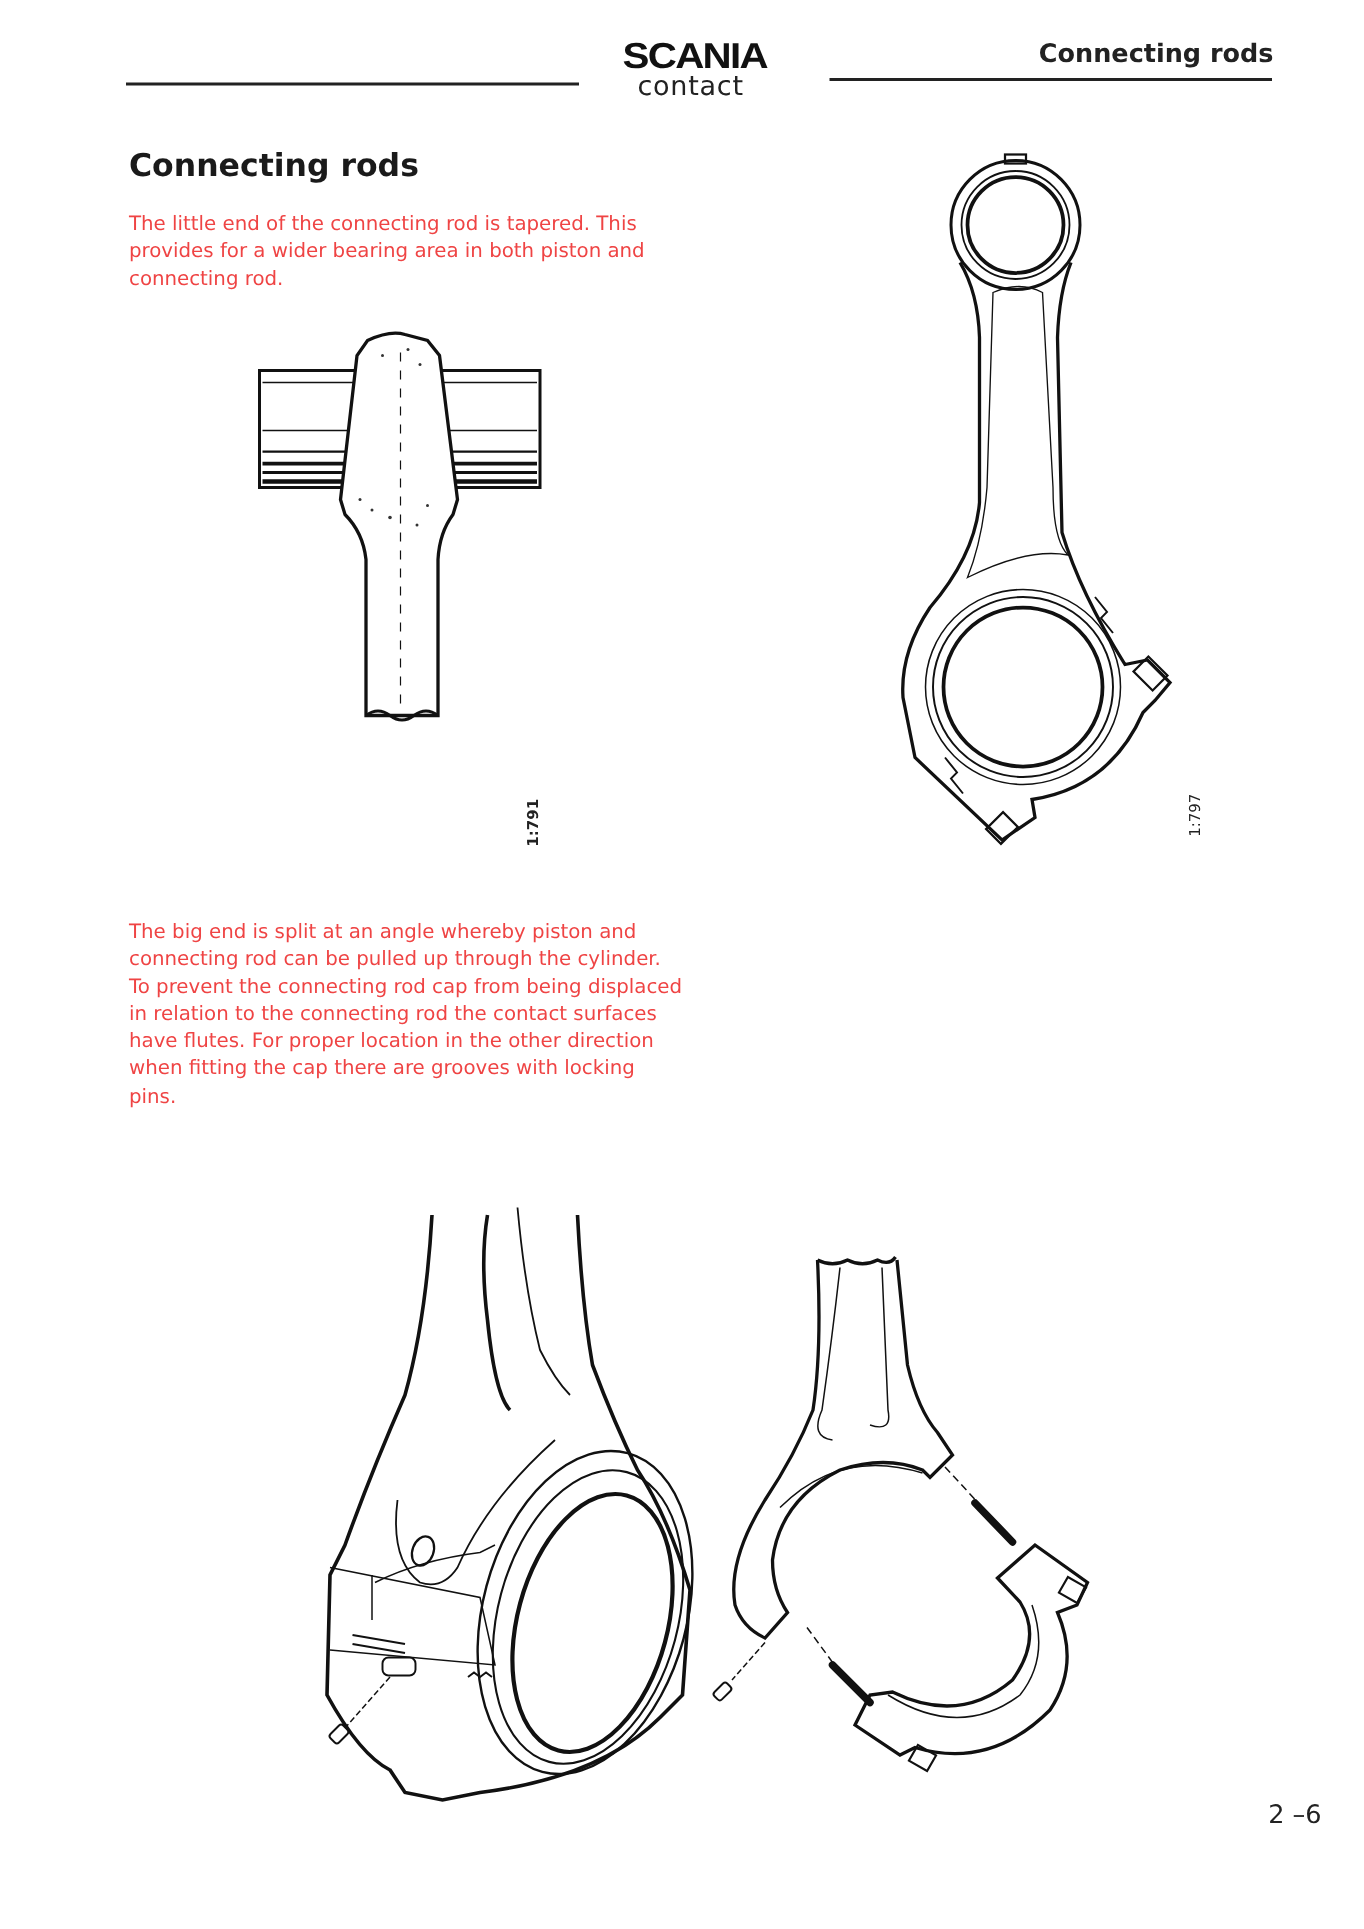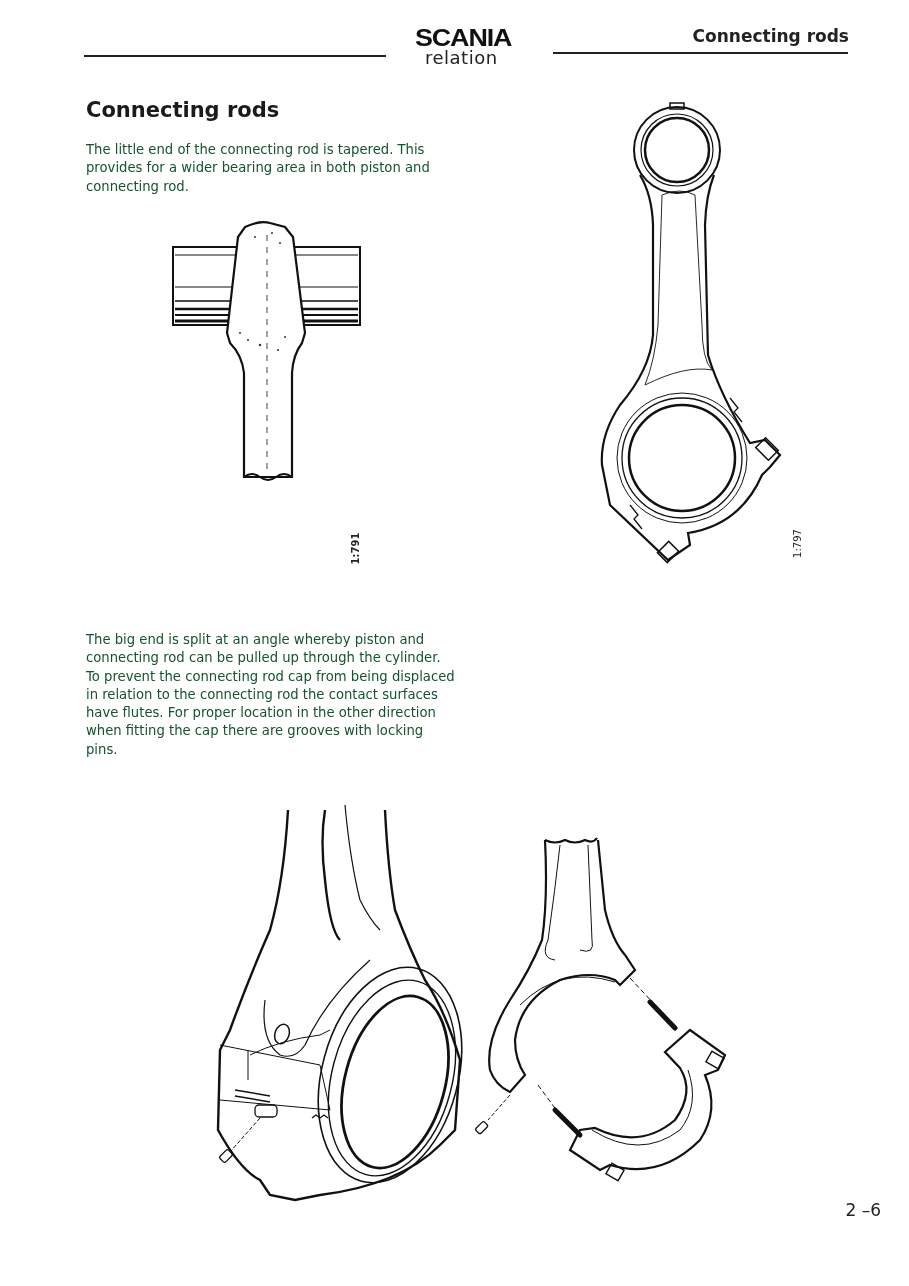--- a/index.html
+++ b/index.html
@@ -5,34 +5,34 @@
     html, body { margin: 0; padding: 0; background: #ffffff; }
     body { width: 909px; height: 1286px; position: relative; overflow: hidden;
            font-family: "DejaVu Sans", sans-serif; color: #111; }
     .rule { position: absolute; height: 1.5px; background: #222; }
     .logo-word { position: absolute; left: 415px; top: 24px; font-family: "Liberation Sans", sans-serif;
                  font-weight: 900; font-size: 24px; letter-spacing: -1px; transform: scaleX(1.12);
                  transform-origin: left top; color: #111; }
     .logo-sub { position: absolute; left: 425px; top: 47px; font-size: 18px; letter-spacing: 0.5px; color: #222; }
     .hdr-title { position: absolute; right: 60px; top: 26px; font-size: 17px; font-weight: bold; color: #222; }
     .page-title { position: absolute; left: 86px; top: 98px; font-size: 21px; font-weight: bold; color: #1a1a1a; }
-    .para { position: absolute; left: 86px; font-size: 13.2px; line-height: 18.3px; color: #14532d; }
+    .para { position: absolute; left: 86px; font-size: 13.2px; line-height: 18.3px; color: #ef4444; }
     .p1 { top: 141px; width: 360px; }
-    .p2 { top: 631px; width: 370px; }
+    .p2 { top: 613px; width: 370px; }
     .fig-label { position: absolute; font-size: 10px; font-weight: bold; transform: rotate(-90deg);
                  transform-origin: center; color: #222; }
     .page-num { position: absolute; right: 28px; top: 1200px; font-size: 17px; color: #222; }
     svg { position: absolute; overflow: visible; }
   </style>
 </head>
 <body>
 
 <div class="rule" style="left:84px; top:55px; width:302px;"></div>
 <div class="logo-word">SCANIA</div>
-<div class="logo-sub">relation</div>
+<div class="logo-sub">contact</div>
 <div class="hdr-title">Connecting rods</div>
 <div class="rule" style="left:553px; top:52px; width:295px;"></div>
 
 <div class="page-title">Connecting rods</div>
 <div class="para p1">The little end of the connecting rod is tapered. This provides for a wider bearing area in both piston and connecting rod.</div>
 <div class="para p2">The big end is split at an angle whereby piston and connecting rod can be pulled up through the cylinder. To prevent the connecting rod cap from being displaced in relation to the connecting rod the contact surfaces have flutes. For proper location in the other direction when fitting the cap there are grooves with locking pins.</div>
 
 <svg style="left:160px; top:215px;" width="220" height="285" viewBox="0 0 220 285">
   <g fill="none" stroke="#111" stroke-width="2">
 

